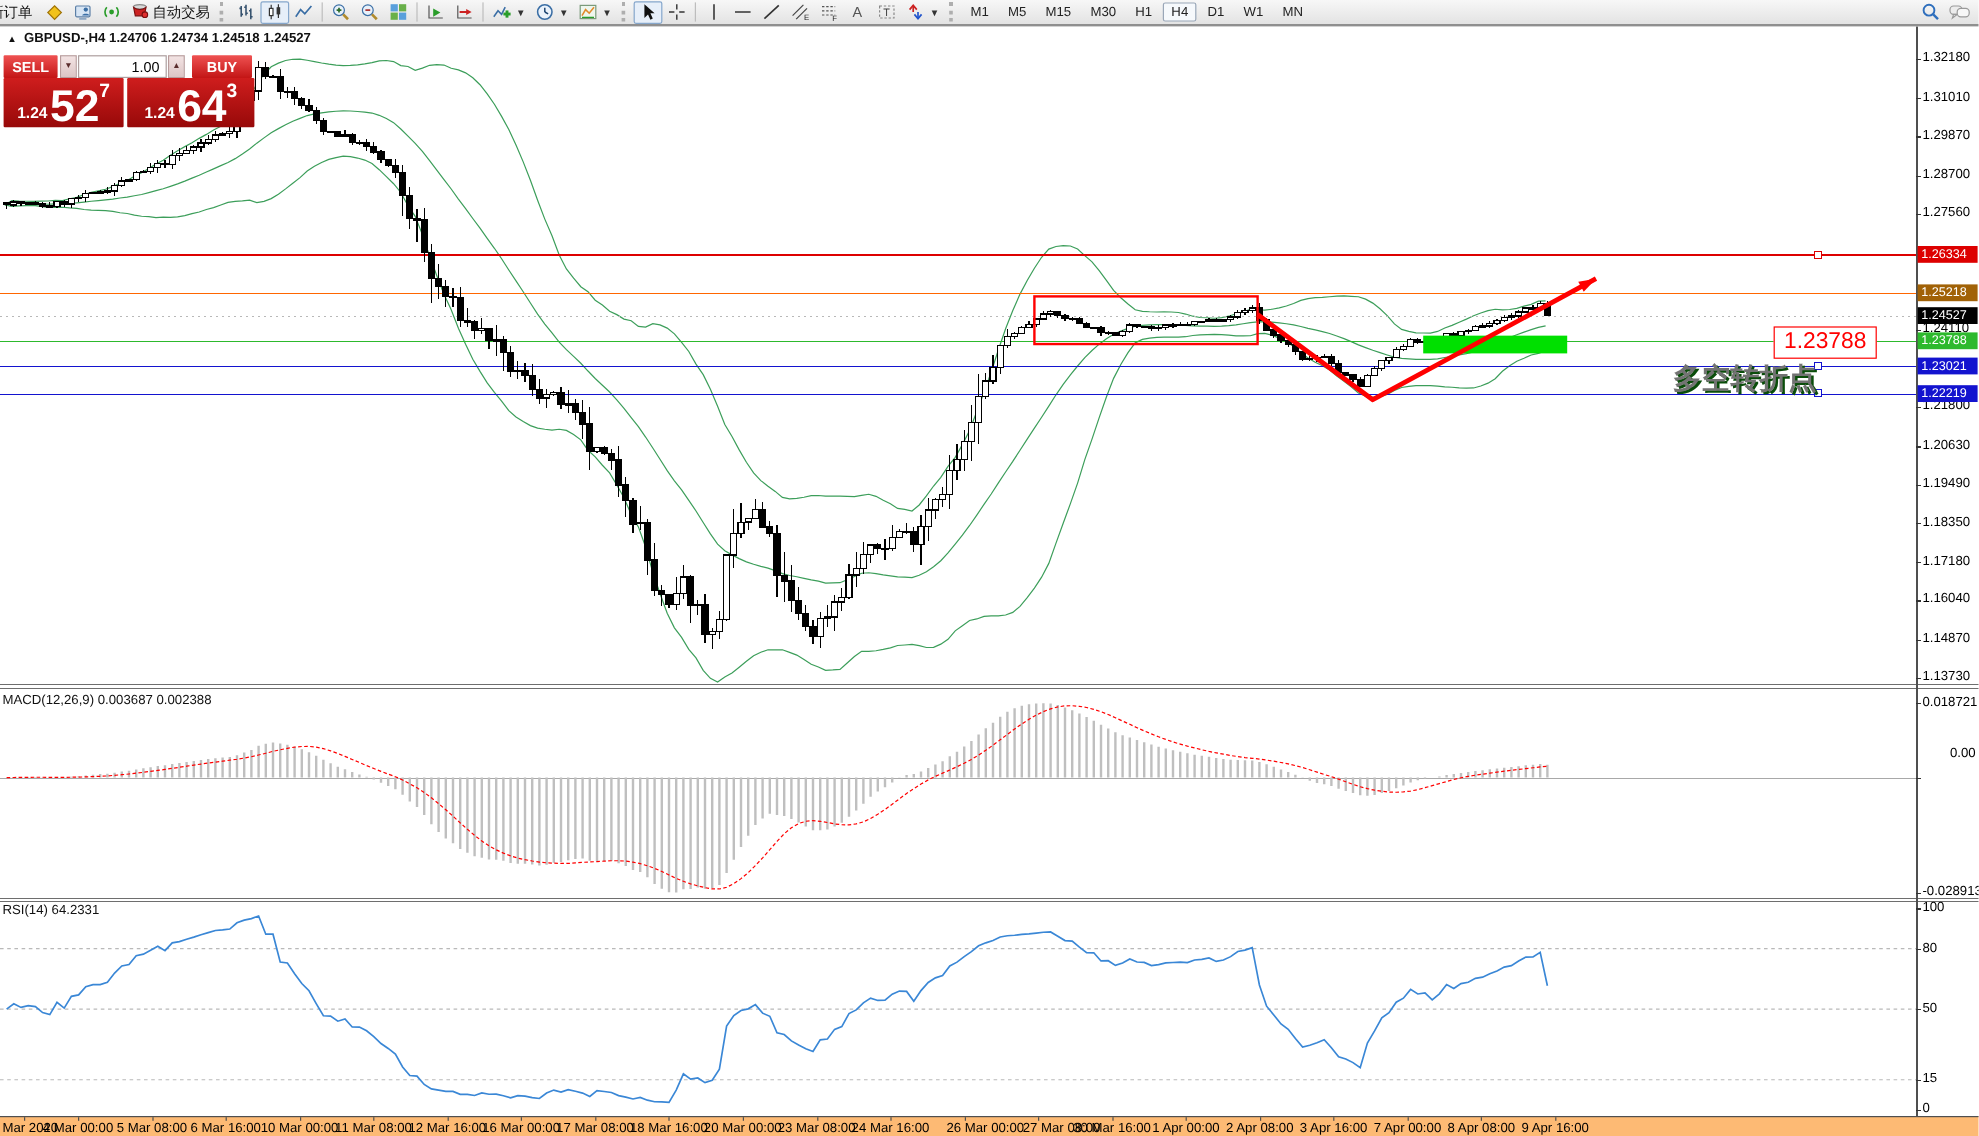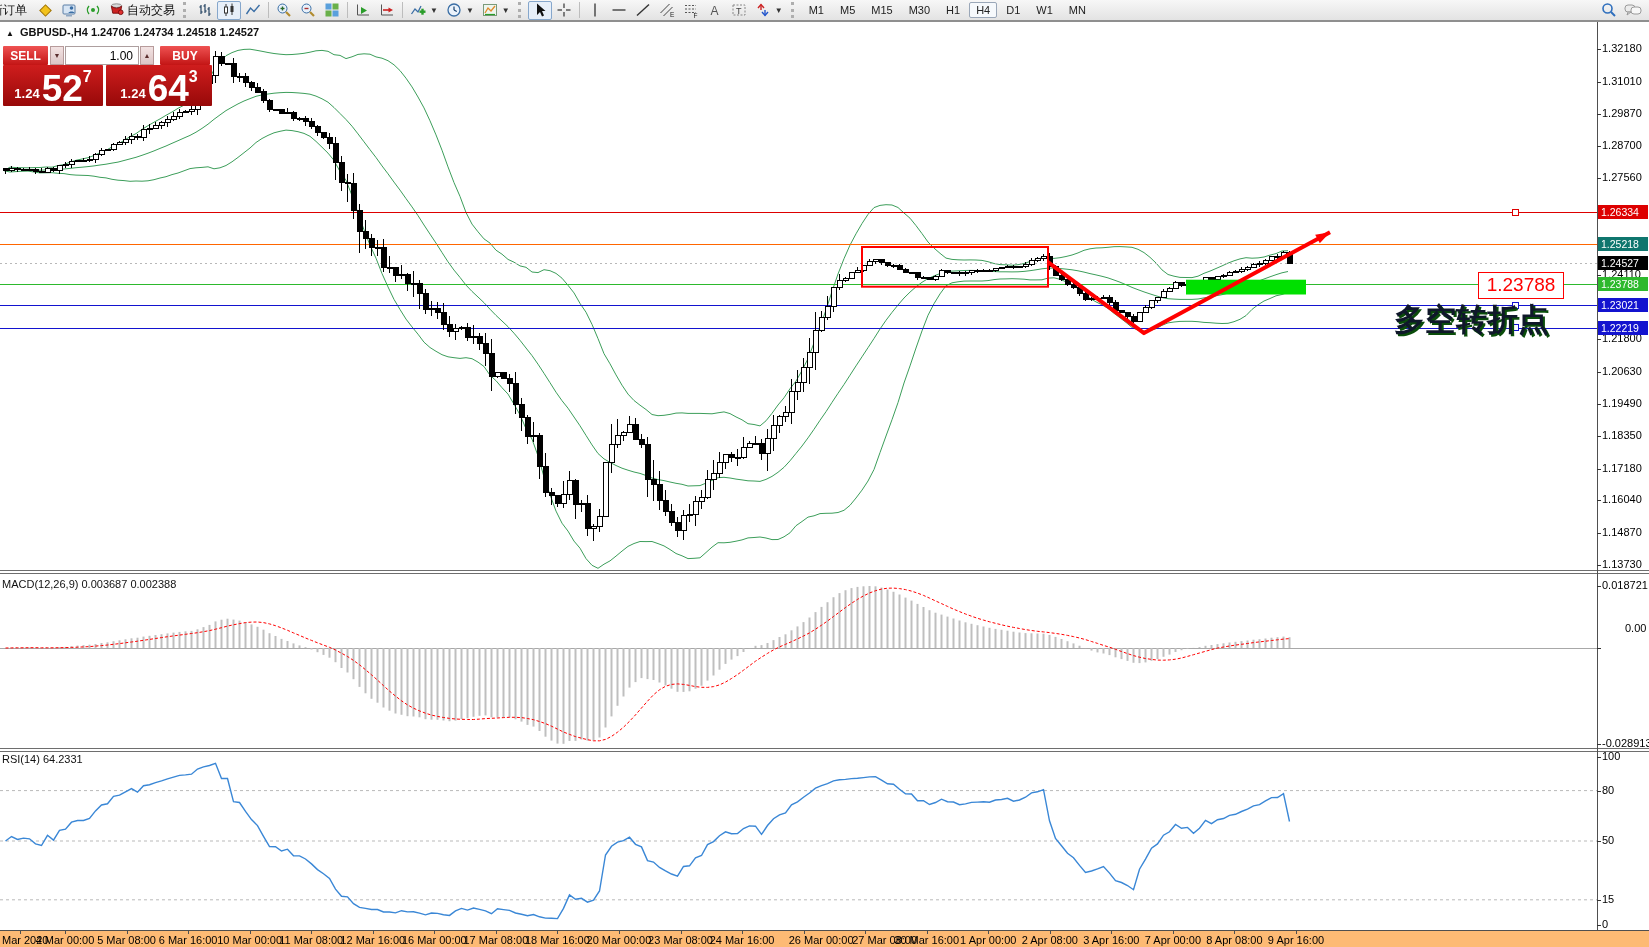--- a/index.html
+++ b/index.html
@@ -39,21 +39,21 @@
   .bigbox .sup{font-size:16px;font-weight:bold;align-self:flex-start;margin-top:3px;}
   
   #right-axis{position:absolute;left:0;top:0;width:1649px;height:925px;pointer-events:none;z-index:8;}
   .ytick{position:absolute;left:1602px;font-size:11px;color:#000;text-align:center;}
   .ylabel{position:absolute;left:1598px;width:50px;height:14px;font-size:10.5px;line-height:14px;color:#fff;padding-left:3px;box-sizing:border-box;}
   
   .indlabel{position:absolute;left:2px;font-size:11px;color:#111;z-index:9;}
   
   #price-tag{position:absolute;left:1478px;top:250px;width:84px;height:25px;border:1px solid #ff0000;background:#fff;
     color:#ff0000;font-size:19px;text-align:center;line-height:24px;z-index:12;}
-  #cn-note{position:absolute;left:1394px;top:277px;font-size:31px;font-weight:bold;color:#0f172a;
+  #cn-note{position:absolute;left:1394px;top:277px;font-size:24px;font-weight:bold;color:#737373;
     text-shadow:2px 2px 0 #0a4d0a;z-index:12;white-space:nowrap;}
   
   #time-axis{position:absolute;left:0;top:908px;width:1649px;height:17px;border-top:1px solid #4f4f4f;background:#fdba74;}
   .xtick{position:absolute;top:3px;font-size:11px;color:#000;white-space:nowrap;}
   .xmark{position:absolute;top:0;width:1px;height:3px;background:#4f4f4f;}
 </style>
 </head>
 <body>
 
 <div id="app">
@@ -1038,21 +1038,21 @@
         <div class="ytick" style="top: 245.695px;">1.24110</div>
         <div class="ytick" style="top: 310.299px;">1.21800</div>
         <div class="ytick" style="top: 343.02px;">1.20630</div>
         <div class="ytick" style="top: 374.903px;">1.19490</div>
         <div class="ytick" style="top: 406.786px;">1.18350</div>
         <div class="ytick" style="top: 439.507px;">1.17180</div>
         <div class="ytick" style="top: 471.39px;">1.16040</div>
         <div class="ytick" style="top: 504.111px;">1.14870</div>
         <div class="ytick" style="top: 535.994px;">1.13730</div>
         <div class="ylabel" style="top: 183.496px; background: rgb(221, 0, 0);">1.26334</div>
-        <div class="ylabel" style="top: 214.707px; background: #0f766e;">1.25218</div>
+        <div class="ylabel" style="top: 214.707px; background: #a16207;">1.25218</div>
         <div class="ylabel" style="top: 234.032px; background: rgb(0, 0, 0);">1.24527</div>
         <div class="ylabel" style="top: 254.7px; background: rgb(45, 185, 45);">1.23788</div>
         <div class="ylabel" style="top: 276.151px; background: rgb(19, 19, 207);">1.23021</div>
         <div class="ylabel" style="top: 298.581px; background: rgb(19, 19, 207);">1.22219</div>
         <div class="ytick" style="top: 557px;">0.018721</div>
         <div class="ytick" style="top: 600px; padding-left: 23px;">0.00</div>
         <div class="ytick" style="top: 714.754px;">-0.028913</div>
         <div class="ytick" style="top: 728px;">100</div>
         <div class="ytick" style="top: 761.6px;">80</div>
         <div class="ytick" style="top: 812px;">50</div>

